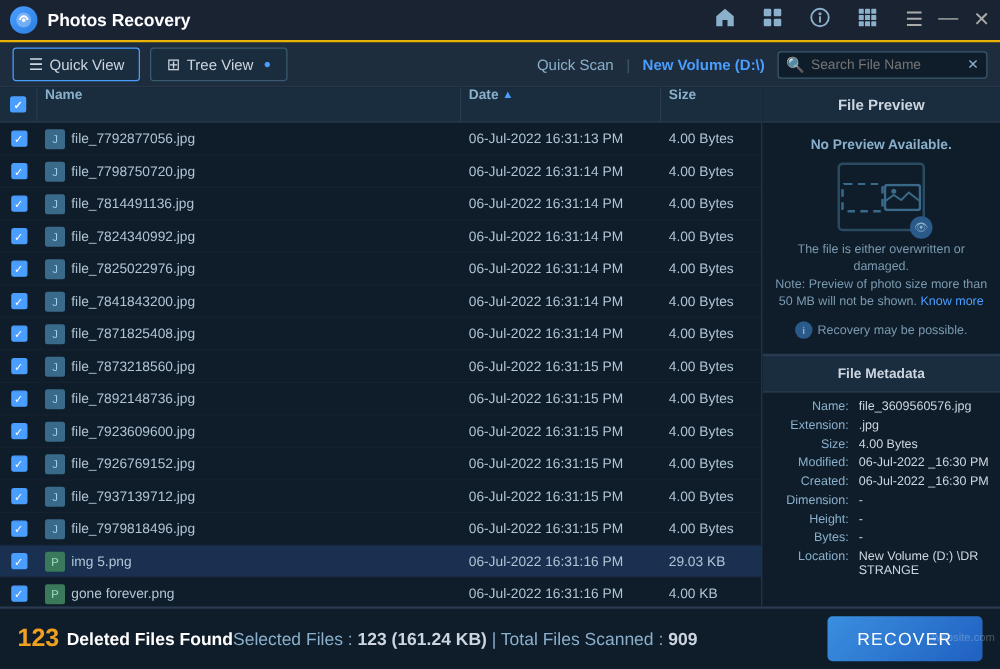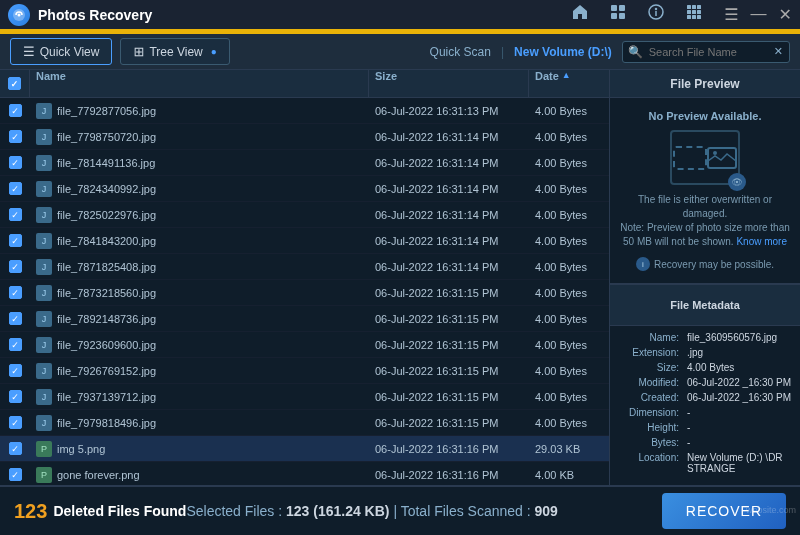--- a/index.html
+++ b/index.html
@@ -13,21 +13,21 @@
       overflow: hidden;
     }
 
     
     .title-bar {
       background: #1a2332;
       height: 34px;
       display: flex;
       align-items: center;
       padding: 0 8px;
-      border-bottom: 5px solid #eab308;
+      border-bottom: 2px solid #eab308;
     }
     .title-bar .app-icon {
       width: 22px; height: 22px;
       background: linear-gradient(135deg, #4a9eff, #2a7fe0);
       border-radius: 50%;
       margin-right: 8px;
       display: flex; align-items: center; justify-content: center;
       color: white; font-size: 11px; font-weight: bold;
     }
     .title-bar .app-title {
@@ -295,21 +295,21 @@
       font-weight: bold;
     }
 
     
     .metadata-section {
       flex: 1;
       overflow-y: auto;
     }
     .metadata-header {
       background: #1a2d3f;
-      height: 42px;
+      height: 30px;
       display: flex;
       align-items: center;
       justify-content: center;
       border-bottom: 1px solid #2a3a50;
       border-top: 1px solid #2a3a50;
       font-size: 11px;
       font-weight: 600;
       color: #cdd6e0;
     }
     .metadata-rows {
@@ -468,25 +468,25 @@
   <div class="file-list-panel">
 
     <div class="table-header">
       <div class="th checkbox-header">
         <div class="cb">✓</div>
       </div>
       <div class="th">
         <span>Name</span>
       </div>
       <div class="th">
-        <span>Size</span>
-      </div>
-      <div class="th">
         <span>Date</span>
         <span class="sort-arrow">▲</span>
+      </div>
+      <div class="th">
+        <span>Size</span>
       </div>
     </div>
 
     <div class="file-rows" id="file-rows-container">
     <div class="file-row">
       <div class="td">
         <div class="cb" style="margin:0 auto;">✓</div>
       </div>
       <div class="td name-td">
         <div class="file-icon jpg">J</div>

